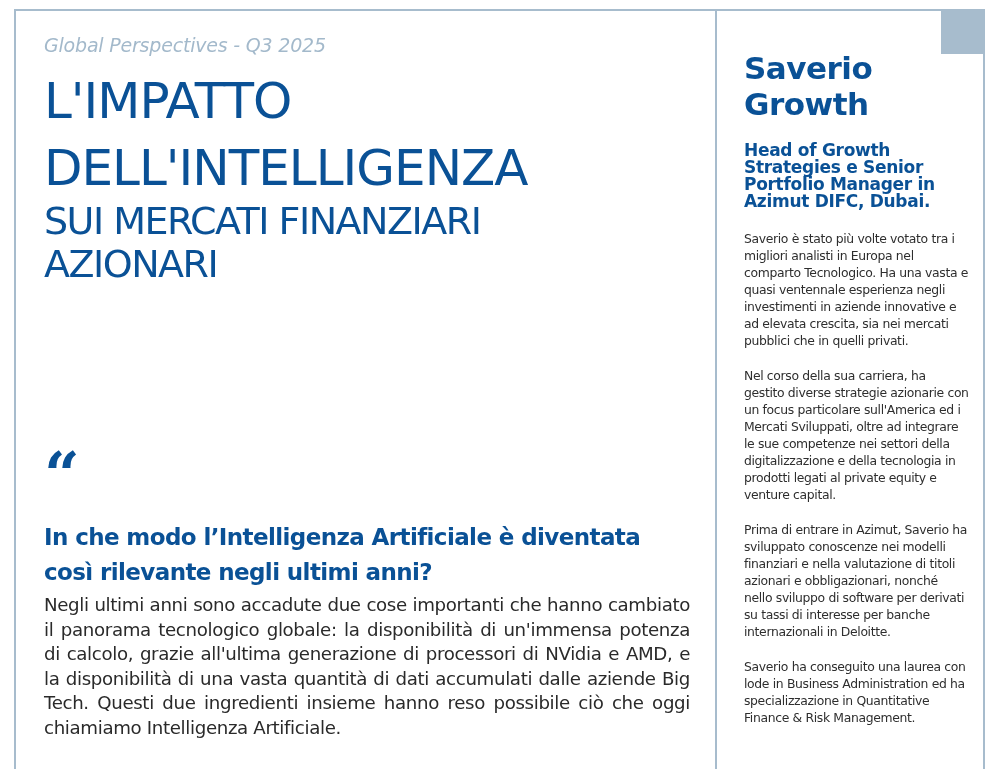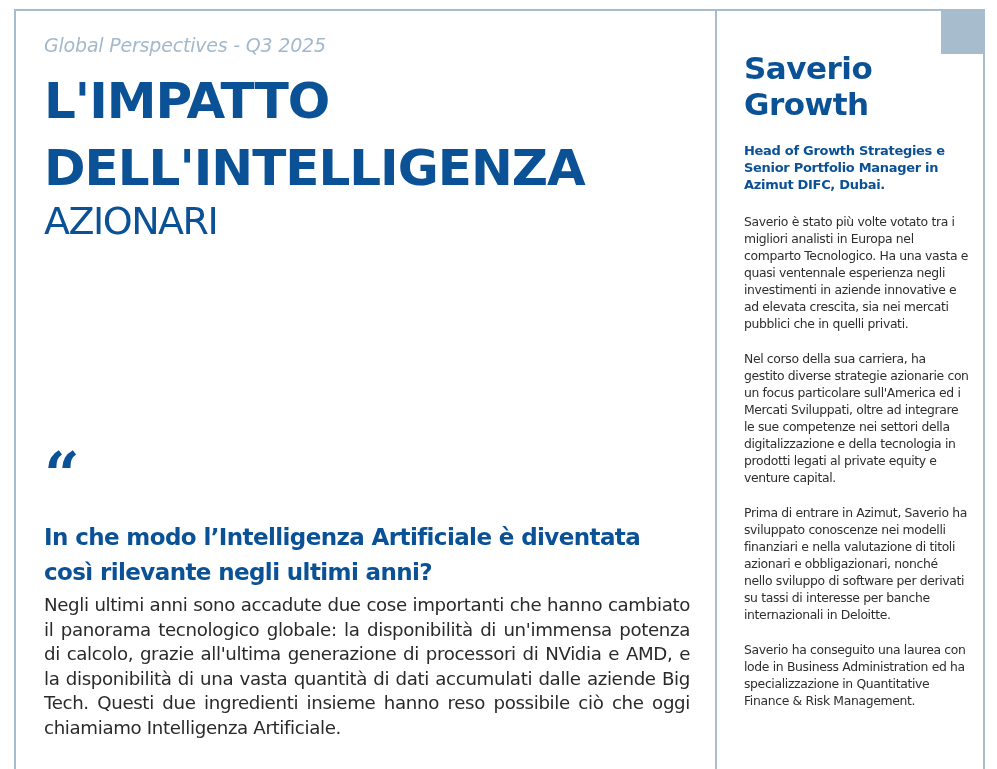--- a/index.html
+++ b/index.html
@@ -65,21 +65,21 @@
       font-style: italic;
       font-size: 19px;
       color: #a3b9cb;
       letter-spacing: -0.2px;
       margin: 0;
       line-height: 30px;
     }
     .title {
       margin: 8px 0 0 0;
       font-family: "DejaVu Sans", sans-serif;
-      font-weight: bold;
+      font-weight: normal;
       color: #0a5196;
       font-size: 50px;
       line-height: 67px;
       letter-spacing: -1px;
     }
     .title div { white-space: nowrap; }
     .subtitle {
       margin: -2px 0 0 0;
       font-family: "DejaVu Sans", sans-serif;
       font-weight: normal;
@@ -136,21 +136,21 @@
       font-size: 31px;
       line-height: 36px;
       color: #0a5196;
       margin: 0;
       letter-spacing: -0.5px;
     }
     .author-role {
       margin: 20px 0 0 0;
       font-family: "DejaVu Sans", sans-serif;
       font-weight: bold;
-      font-size: 13px;
+      font-size: 17px;
       line-height: 17px;
       color: #0a5196;
       letter-spacing: -0.3px;
     }
     .bio p {
       margin: 8px 0 18px 0;
       font-family: "DejaVu Sans", sans-serif;
       font-size: 12.4px;
       line-height: 17px;
       color: #2e2e2e;
@@ -169,20 +169,21 @@
 <div class="divider"></div>
 <div class="corner-square"></div>
 
 <div class="main">
   <p class="kicker">Global Perspectives - Q3 2025</p>
   <h1 class="title">
     <div>L'IMPATTO</div>
     <div>DELL'INTELLIGENZA</div>
   </h1>
   <h2 class="subtitle">
+    <div>SUI MERCATI FINANZIARI</div>
     <div>AZIONARI</div>
   </h2>
 
   <div class="quote-mark">“</div>
   <h3 class="question">In che modo l’Intelligenza Artificiale è diventata così rilevante negli ultimi anni?</h3>
   <p class="body-text">Negli ultimi anni sono accadute due cose importanti che hanno cambiato il panorama tecnologico globale: la disponibilità di un'immensa potenza di calcolo, grazie all'ultima generazione di processori di NVidia e AMD, e la disponibilità di una vasta quantità di dati accumulati dalle aziende Big Tech. Questi due ingredienti insieme hanno reso possibile ciò che oggi chiamiamo Intelligenza Artificiale.</p>
 </div>
 
 <aside class="sidebar">
   <h2 class="author-name">

